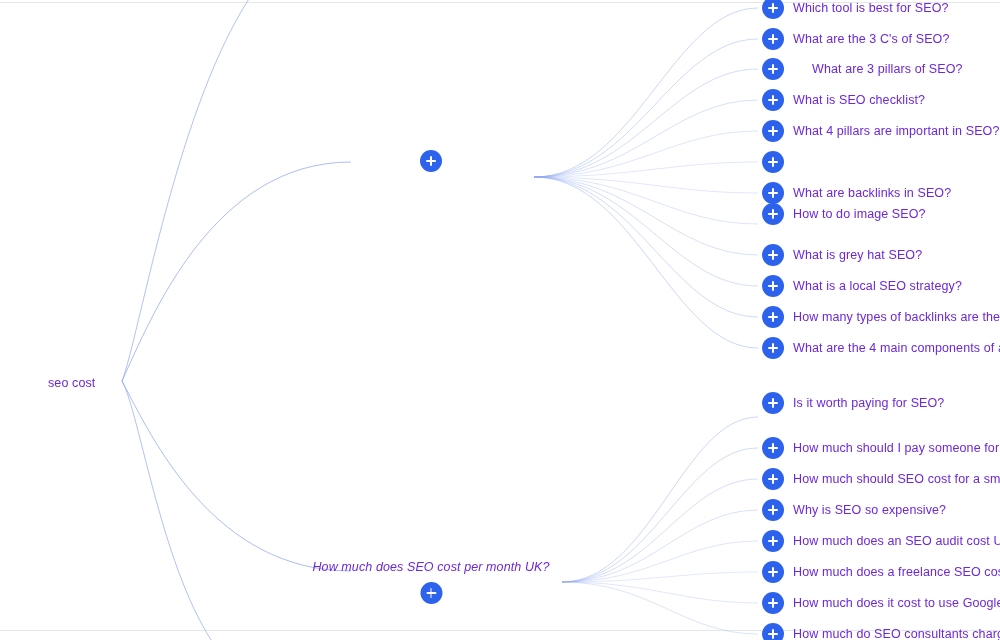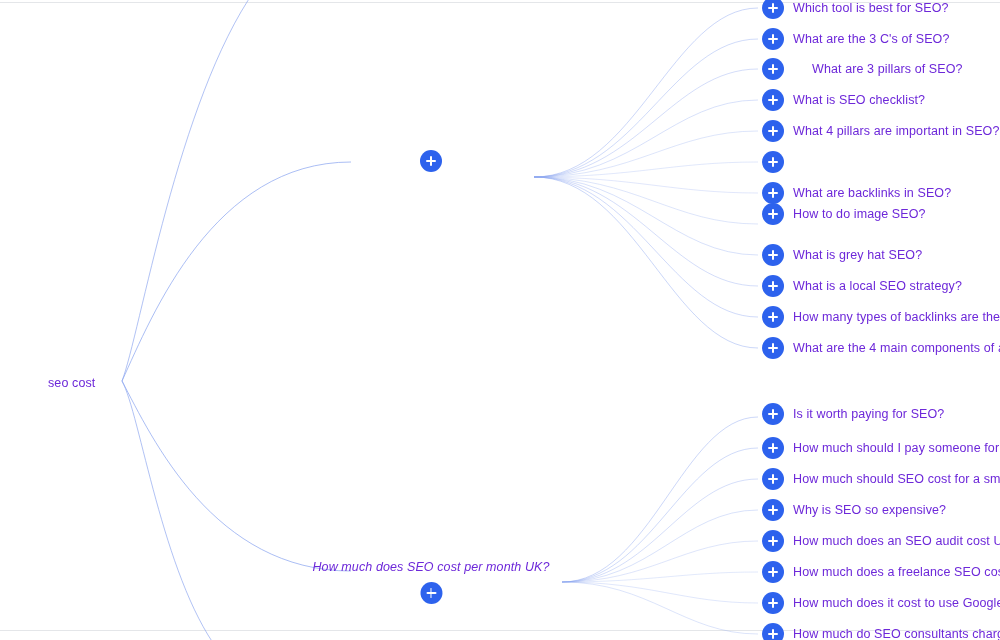--- a/index.html
+++ b/index.html
@@ -197,21 +197,21 @@
         <span class="node-label">What is a local SEO strategy?</span>
       </div>
       <div class="node leaf-node" style="top: 306px;">
         <span class="plus-btn"></span>
         <span class="node-label">How many types of backlinks are there?</span>
       </div>
       <div class="node leaf-node" style="top: 337px;">
         <span class="plus-btn"></span>
         <span class="node-label">What are the 4 main components of an S</span>
       </div>
-      <div class="node leaf-node" style="top: 403px;">
+      <div class="node leaf-node" style="top: 392px;">
         <span class="plus-btn"></span>
         <span class="node-label">Is it worth paying for SEO?</span>
       </div>
       <div class="node leaf-node" style="top: 437px;">
         <span class="plus-btn"></span>
         <span class="node-label">How much should I pay someone for SEO</span>
       </div>
       <div class="node leaf-node" style="top: 468px;">
         <span class="plus-btn"></span>
         <span class="node-label">How much should SEO cost for a small bu</span>

